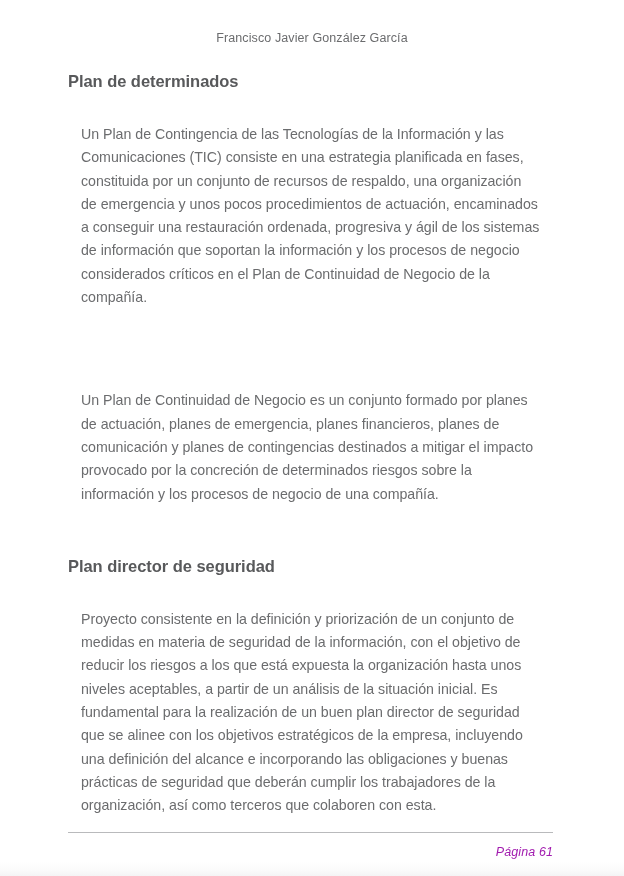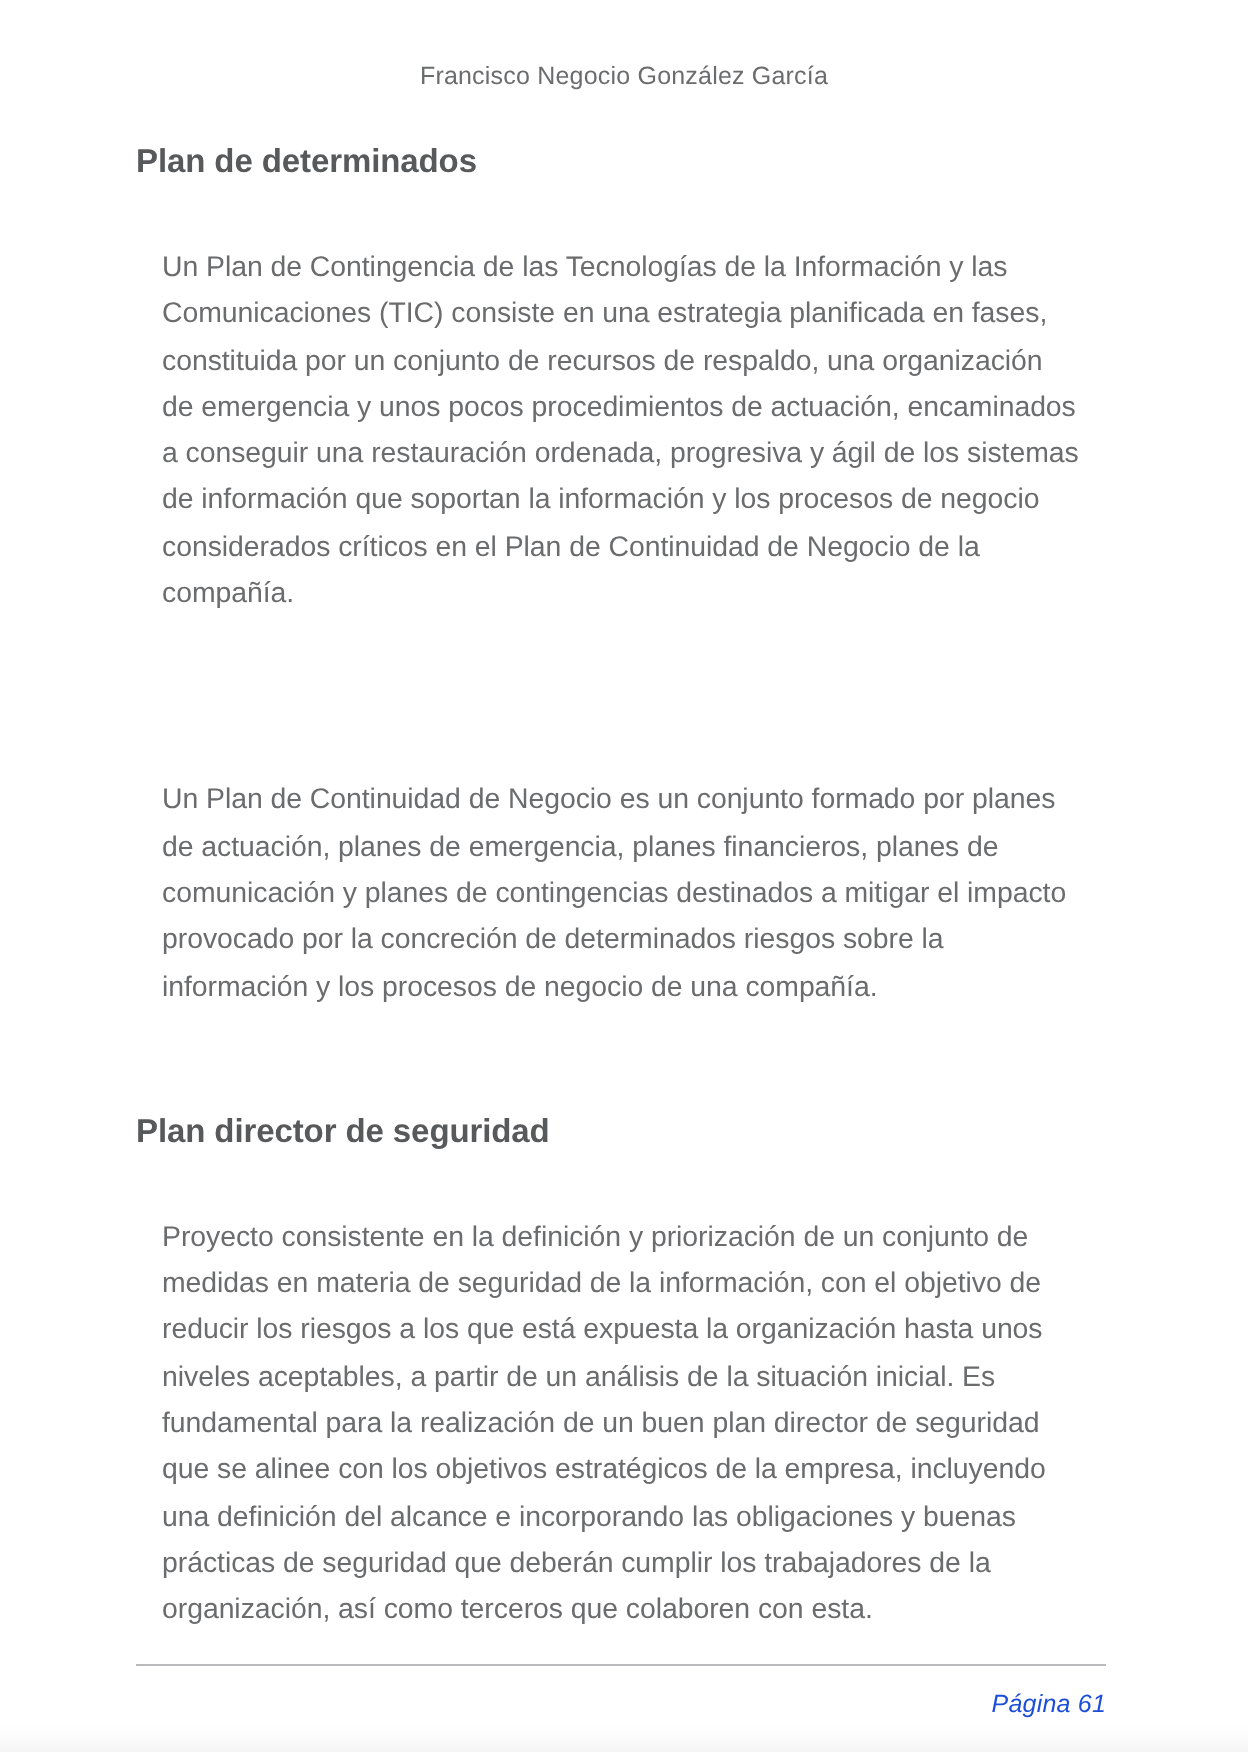--- a/index.html
+++ b/index.html
@@ -99,30 +99,30 @@
 
   .running-footer {
     position: absolute;
     top: 844px;
     left: 68px;
     width: 485px;
     text-align: right;
     font-size: 12.5px;
     line-height: 16px;
     font-style: italic;
-    color: #1d4ed8;
+    color: #a21caf;
     letter-spacing: 0.1px;
   }
 </style>
 </head>
 <body>
 
 <div class="page">
 
-  <div class="running-header">Francisco Negocio González García</div>
+  <div class="running-header">Francisco Javier González García</div>
 
   <div class="content">
 
     <h2 class="section-heading">Plan de determinados</h2>
     <div class="gap-heading-to-para"></div>
     <p class="body-text">Un Plan de Contingencia de las Tecnologías de la Información y las Comunicaciones (TIC) consiste en una estrategia planificada en fases, constituida por un conjunto de recursos de respaldo, una organización de emergencia y unos pocos procedimientos de actuación, encaminados a conseguir una restauración ordenada, progresiva y ágil de los sistemas de información que soportan la información y los procesos de negocio considerados críticos en el Plan de Continuidad de Negocio de la compañía.</p>
 
     <div class="gap-para-to-heading"></div>
 
     <div class="gap-heading-to-para"></div>

